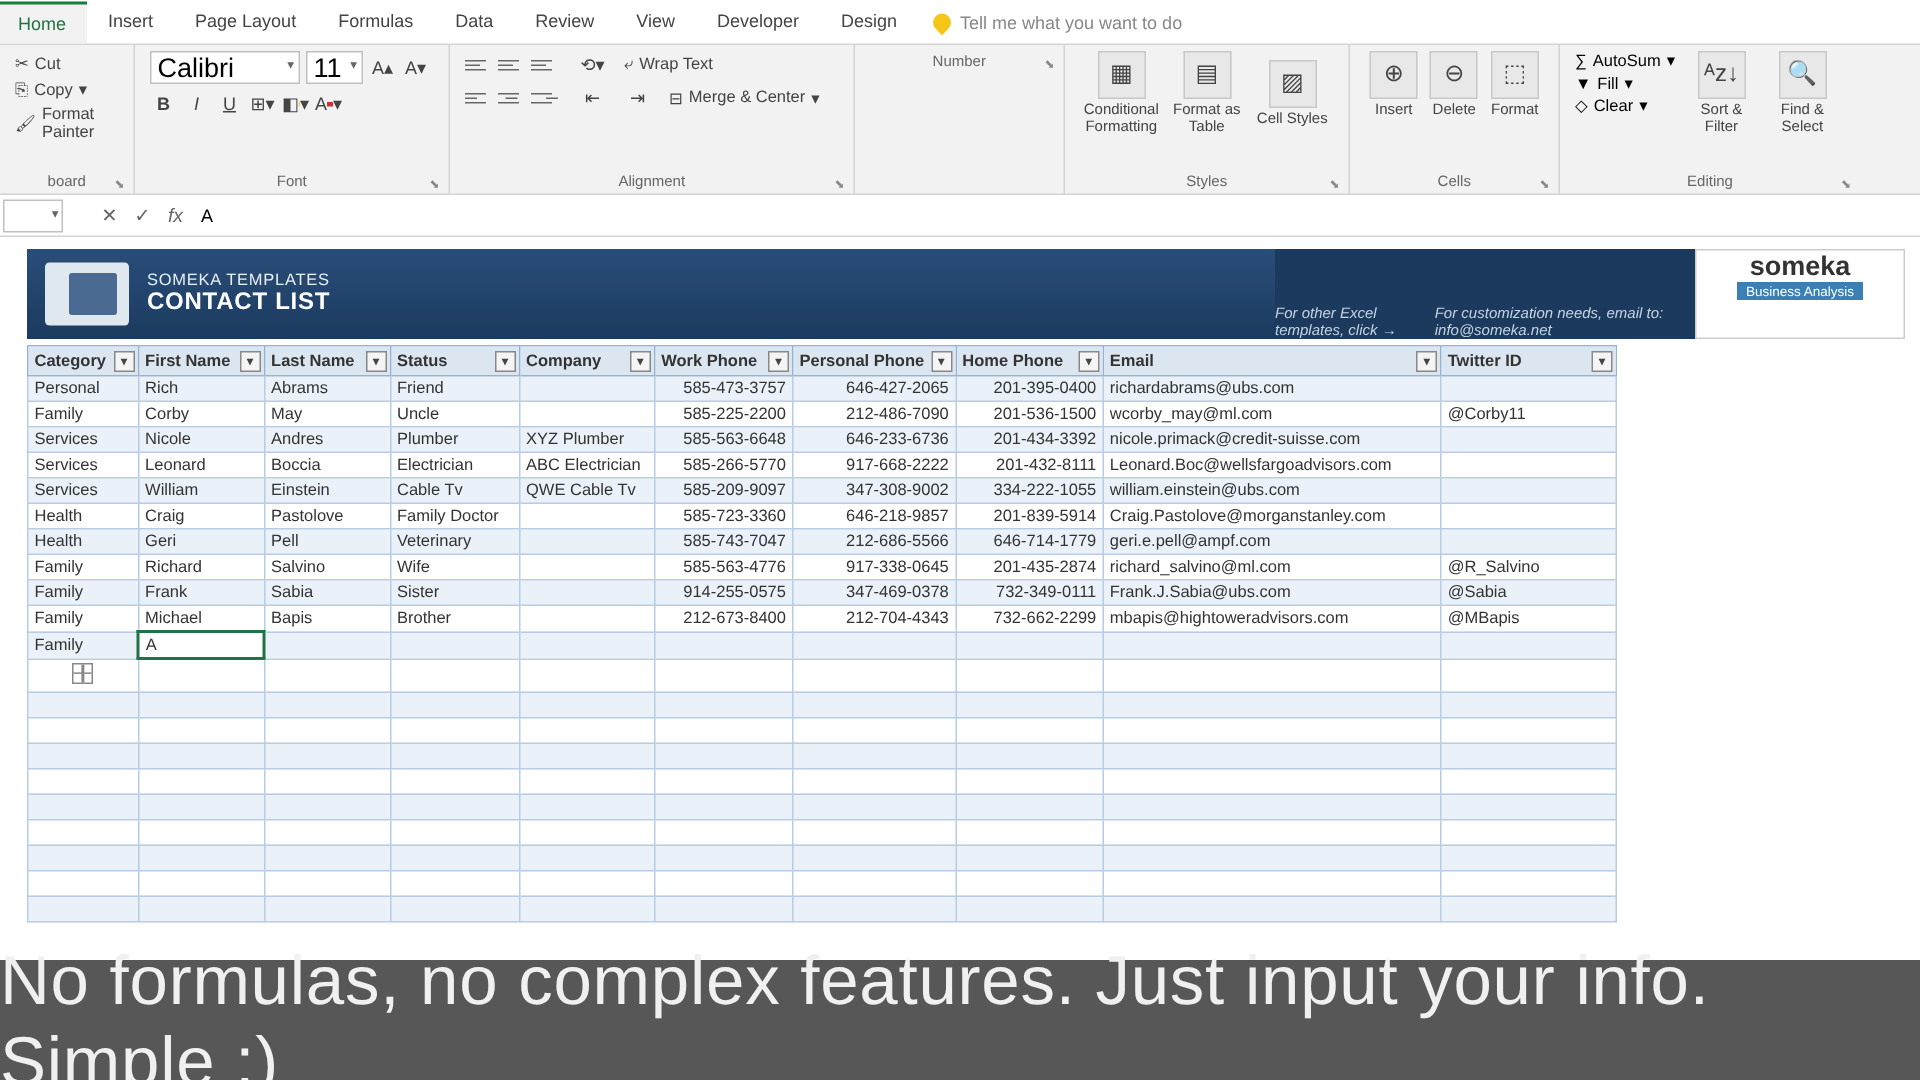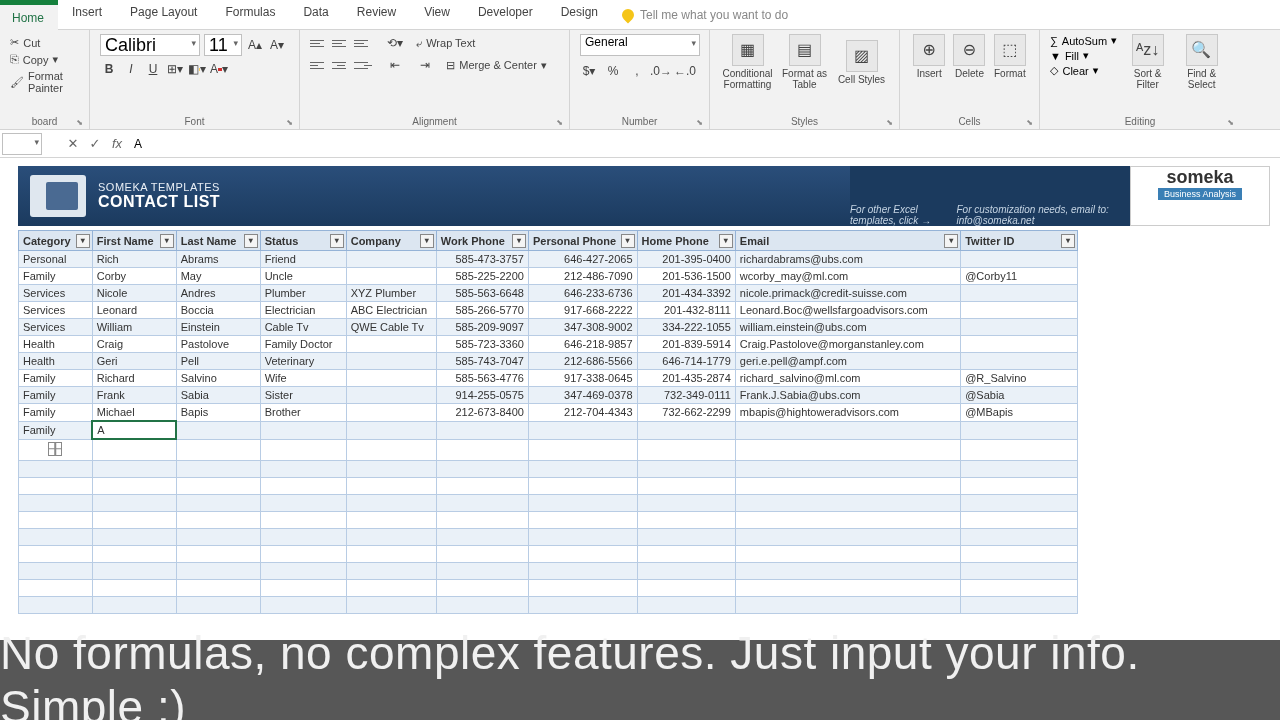--- a/index.html
+++ b/index.html
@@ -1,21 +1,21 @@
 <!DOCTYPE html>
 <html><head>
 <meta charset="utf-8">
 <style>
 * { margin:0; padding:0; box-sizing:border-box; font-family:'Segoe UI',Tahoma,sans-serif; }
 body { width:1280px; height:720px; background:#fff; overflow:hidden; position:relative; }
 
 
 .ribbon-tabs { height:30px; background:#fff; display:flex; align-items:center; border-bottom:1px solid #d4d4d4; }
 .tab { padding:6px 14px; font-size:12px; color:#444; cursor:pointer; }
-.tab.active { background:#f2f2f2; color:#217346; border-top:6px solid #15803d;padding-left:12px; }
+.tab.active { background:#f2f2f2; color:#217346; border-top:2px solid #15803d;padding-left:12px; }
 .tell-me { display:flex; align-items:center; margin-left:10px; color:#888; font-size:12px; gap:6px; }
 .bulb { width:12px; height:12px; background:#f5c518; border-radius:50% 50% 50% 0; transform:rotate(-45deg); }
 
 
 .ribbon { height:100px; background:#f2f2f2; display:flex; border-bottom:1px solid #d4d4d4; }
 .group { border-right:1px solid #d4d4d4; padding:4px 10px 2px; display:flex; flex-direction:column; justify-content:space-between; }
 .group-label { font-size:10px; color:#666; text-align:center; padding-top:2px; position:relative; }
 .group-label::after { content:"⬊"; font-size:8px; position:absolute; right:-4px; bottom:0; color:#888; }
 .clip-items div, .btn-sm { font-size:11px; color:#444; padding:2px 0; display:flex; align-items:center; gap:4px; }
 .font-row { display:flex; align-items:center; gap:4px; margin-bottom:4px; }
@@ -171,30 +171,20 @@
             </div>
         </div>
         <span class="ico">⇤</span>
         <span class="ico">⇥</span>
         <div class="btn-sm">⊟ <span>Merge &amp; Center</span> ▾</div>
       </div>
     </div>
     <div class="group-label">Alignment</div>
   </div>
   <div class="group" style="width:140px">
-    <div>
-      <div class="num-sel">General</div>
-      <div style="display:flex;gap:6px;margin-top:6px">
-        <span class="ico">$▾</span>
-        <span class="ico">%</span>
-        <span class="ico">,</span>
-        <span class="ico">.0→</span>
-        <span class="ico">←.0</span>
-      </div>
-    </div>
     <div class="group-label">Number</div>
   </div>
   <div class="group" style="width:190px">
     <div style="display:flex;gap:2px">
       <div class="big-btn">
           <div class="icn">▦</div>
           <span>Conditional Formatting</span>
         </div>
       <div class="big-btn">
           <div class="icn">▤</div>

